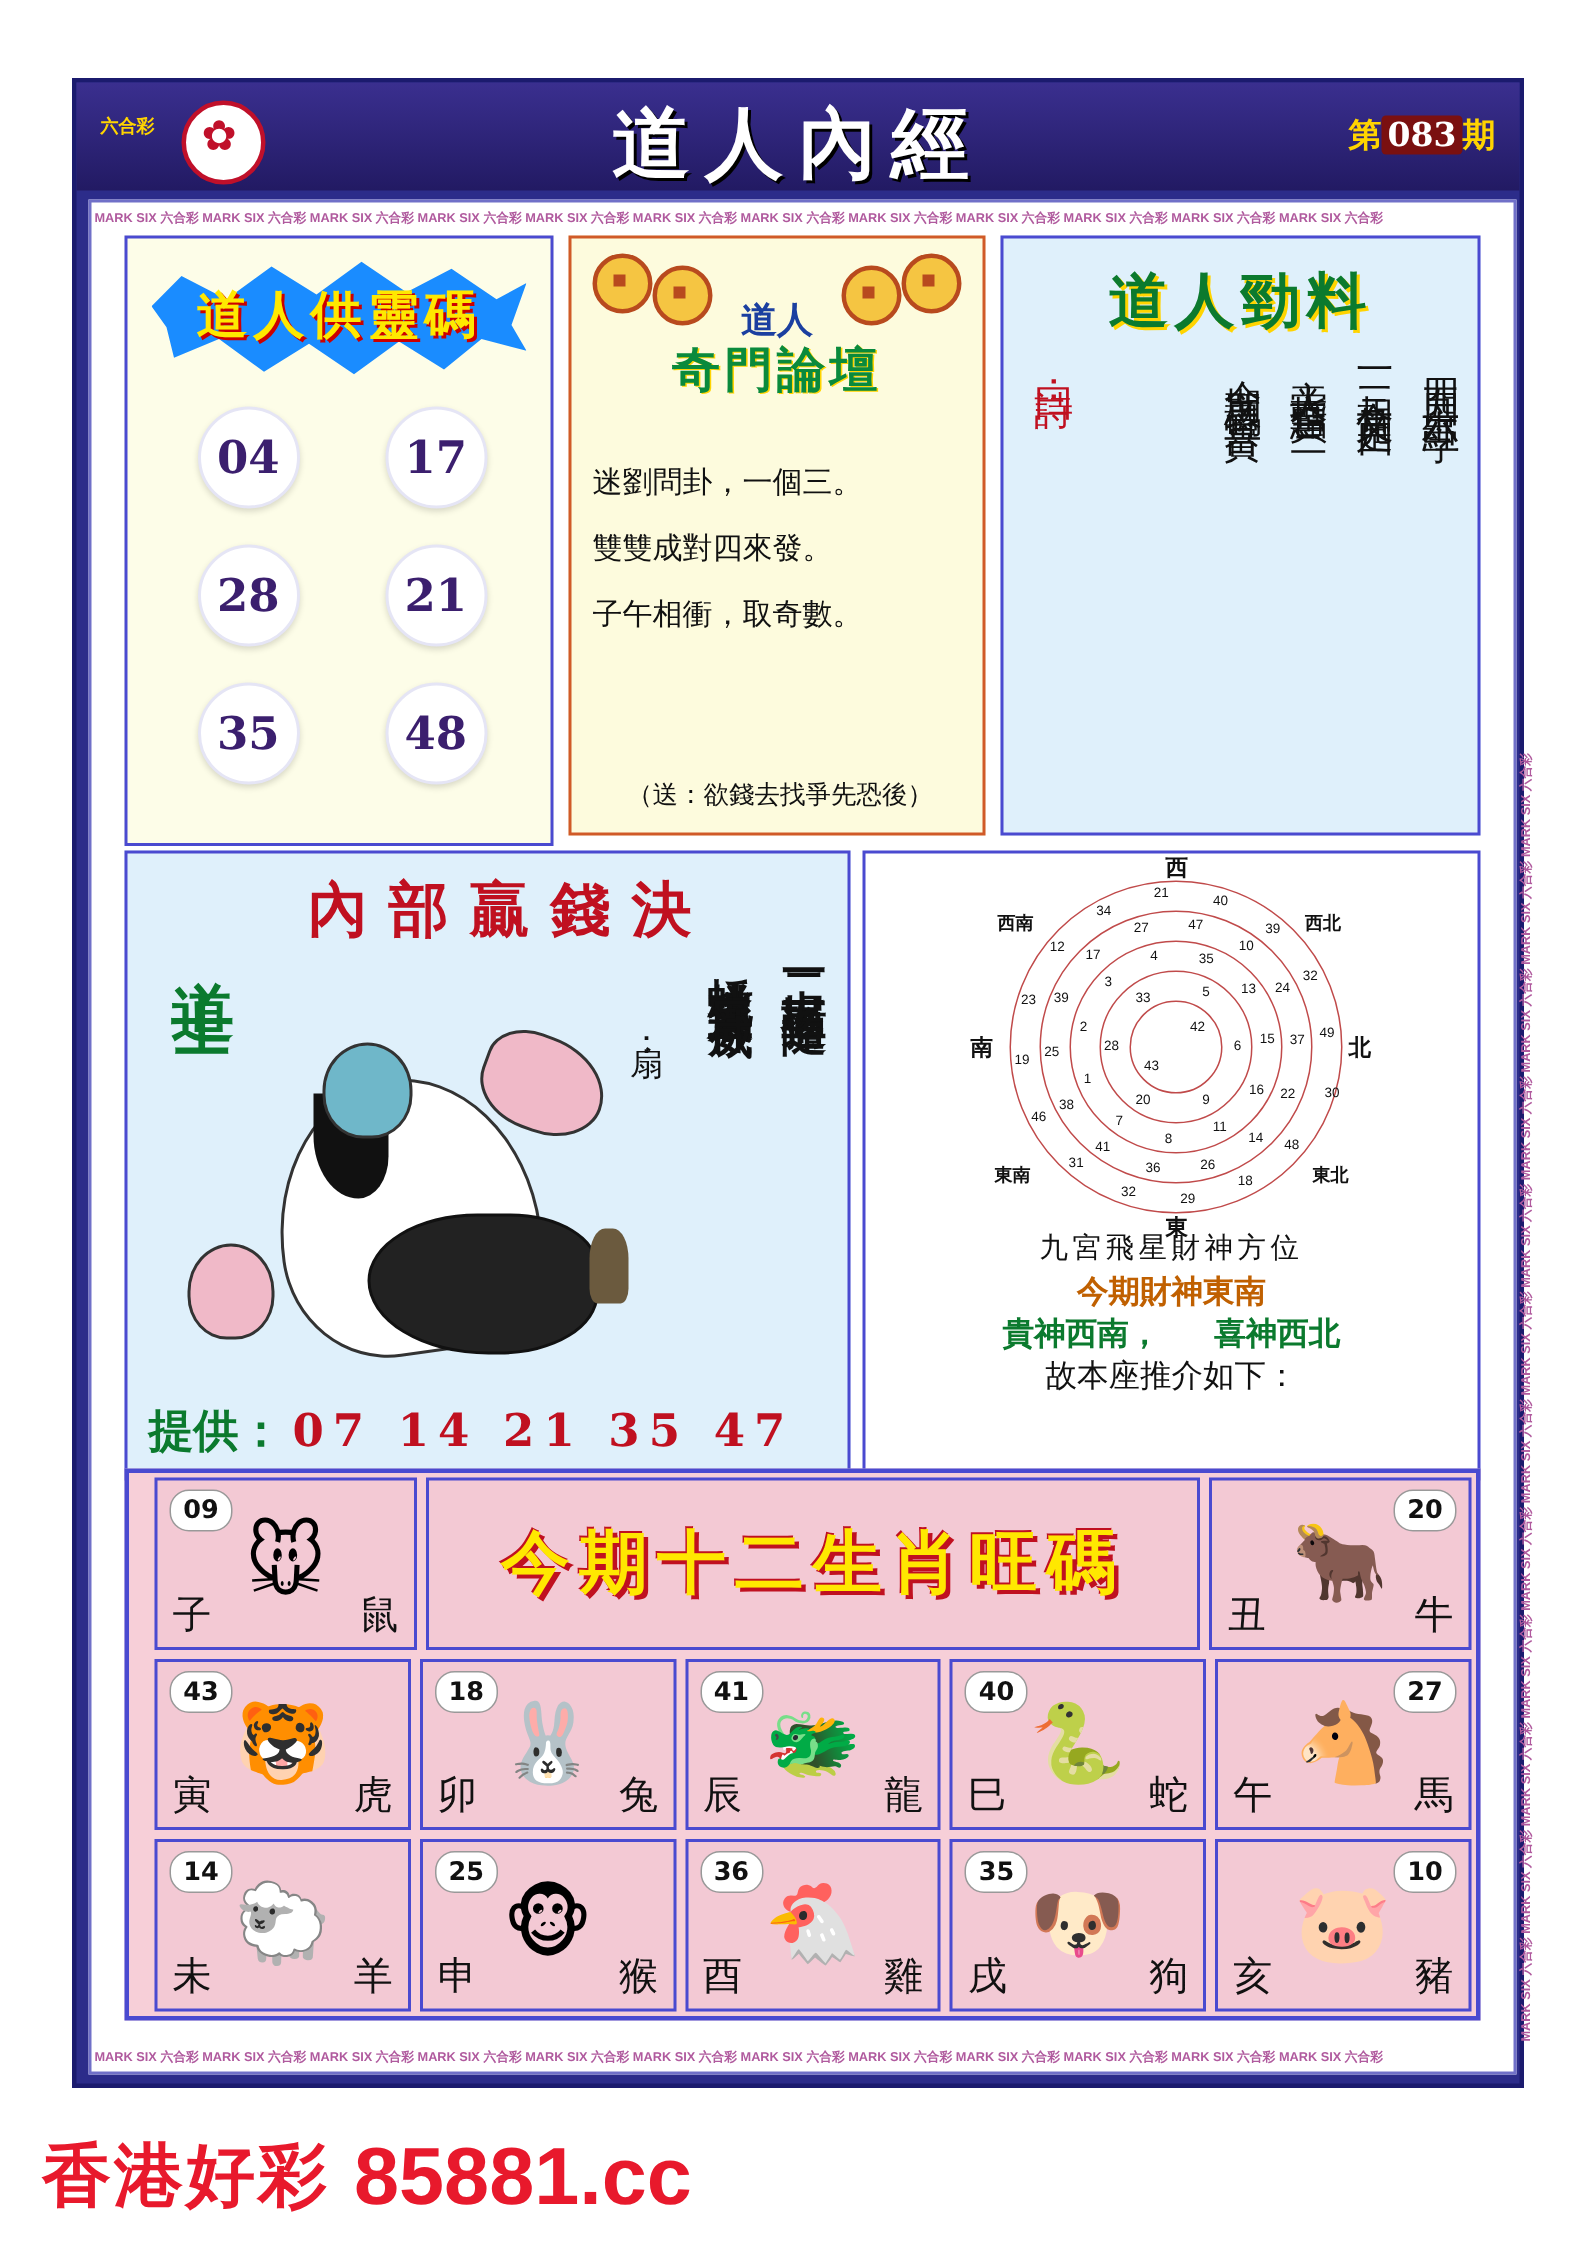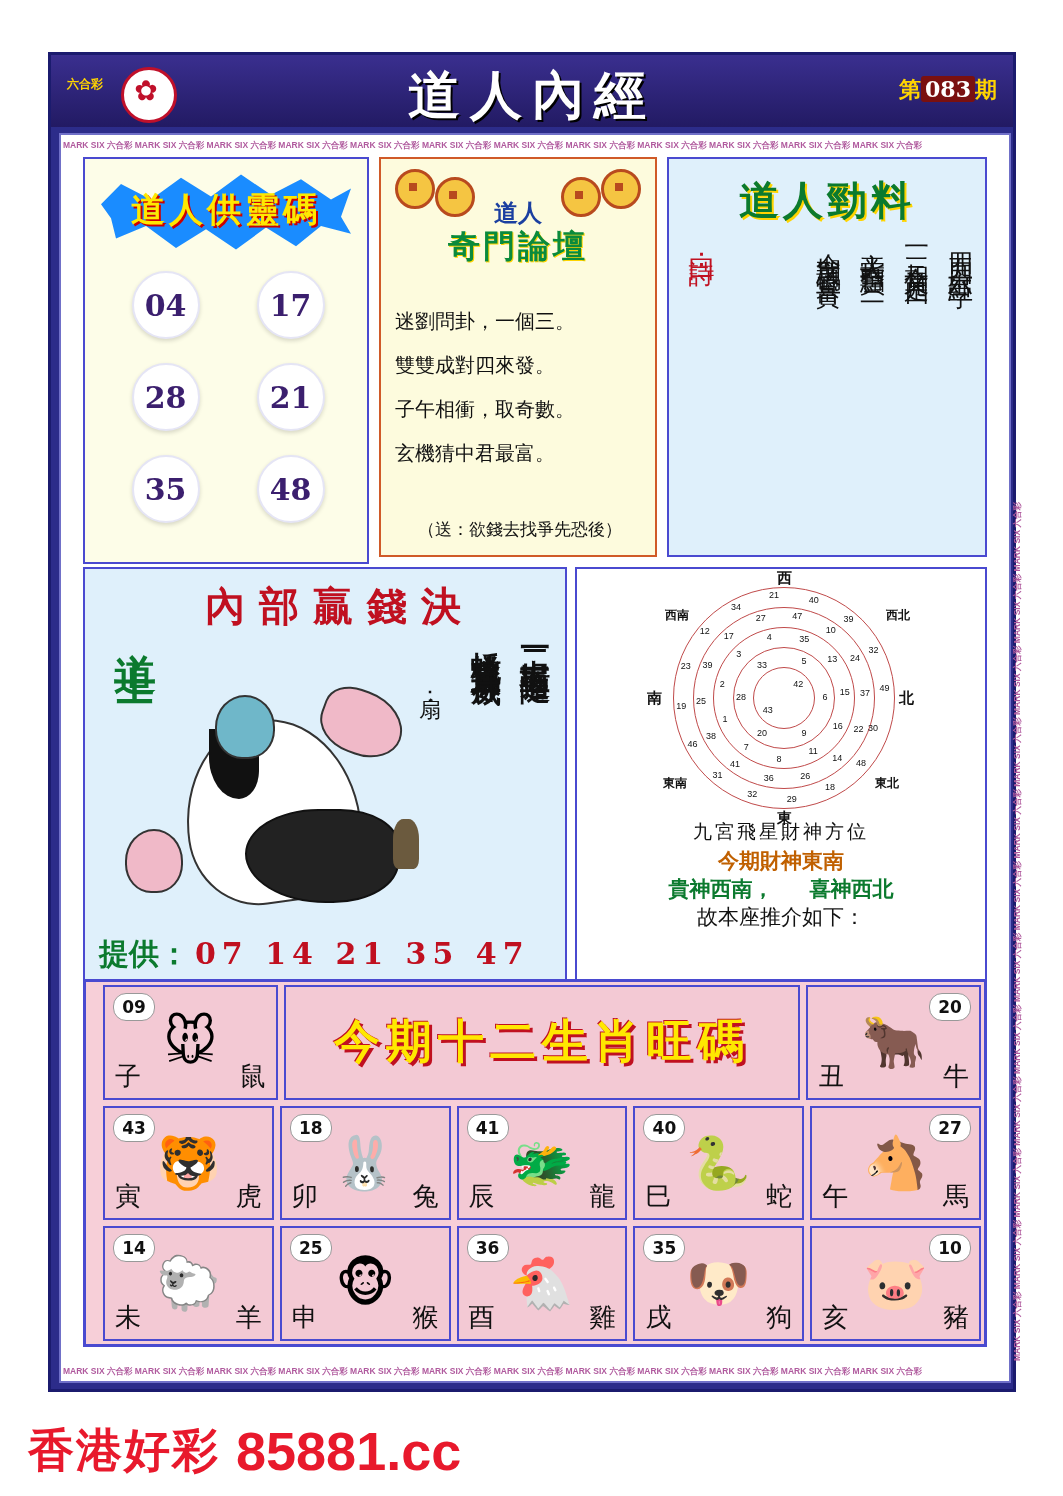--- a/index.html
+++ b/index.html
@@ -162,21 +162,20 @@
               <div class="qm-coin" style="left:54px;top:18px;"></div>
               <div class="qm-coin" style="right:54px;top:18px;"></div>
               <div class="qm-coin" style="right:14px;top:10px;"></div>
               <div class="qm-title1">道人</div>
               <div class="qm-title2">奇門論壇</div>
             </div>
             <div class="qm-lines">
               <div>迷劉問卦，一個三。</div>
               <div>雙雙成對四來發。</div>
               <div>子午相衝，取奇數。</div>
-              <div>玄機猜中君最富。</div>
             </div>
             <div class="qm-note">（送：欲錢去找爭先恐後）</div>
           </div>
 
           <div class="box b-jingliao">
             <div class="jl-title">道人勁料</div>
             <div class="jl-shi">詩曰：</div>
             <div class="jl-cols">
               <div class="jl-col">四五四六出紅字</div>
               <div class="jl-col">一三相合又是四</div>
@@ -214,31 +213,31 @@
             <div class="jg-wrap">
               <div class="circ c1"></div>
               <div class="circ c2"></div>
               <div class="circ c3"></div>
               <div class="circ c4"></div>
               <div class="circ c5"></div>
               <div class="dir" style="left:200px;top:0px;">西</div>
               <div class="dir" style="left:200px;top:240px;">東</div>
               <div class="dir" style="left:322px;top:120px;">北</div>
               <div class="dir" style="left:70px;top:120px;">南</div>
-              <div class="dir" style="left:309px;top:38px;font-size:12px;text-align:right;">西北</div>
+              <div class="dir" style="left:293px;top:38px;font-size:12px;text-align:right;">西北</div>
               <div class="dir" style="left:298px;top:206px;font-size:12px;">東北</div>
               <div class="dir" style="left:88px;top:38px;font-size:12px;">西南</div>
               <div class="dir" style="left:86px;top:206px;font-size:12px;">東南</div>
               <div class="jg-nums" id="jg-nums">
                   <div class="jg-num" style="left: 101.11px; top: 8.38814px;">21</div>
                   <div class="jg-num" style="left: 140.672px; top: 12.7209px;">40</div>
                   <div class="jg-num" style="left: 175.564px; top: 31.8635px;">39</div>
                   <div class="jg-num" style="left: 200.475px; top: 62.9016px;">32</div>
                   <div class="jg-num" style="left: 211.612px; top: 101.11px;">49</div>
-                  <div class="jg-num" style="left: 200px; top: 140.672px;">30</div>
+                  <div class="jg-num" style="left: 215px; top: 140.672px;">30</div>
                   <div class="jg-num" style="left: 188.137px; top: 175.564px;">48</div>
                   <div class="jg-num" style="left: 157.098px; top: 200.475px;">18</div>
                   <div class="jg-num" style="left: 118.89px; top: 211.612px;">29</div>
                   <div class="jg-num" style="left: 79.328px; top: 207.279px;">32</div>
                   <div class="jg-num" style="left: 44.4357px; top: 188.137px;">31</div>
                   <div class="jg-num" style="left: 19.5249px; top: 157.098px;">46</div>
                   <div class="jg-num" style="left: 8.38814px; top: 118.89px;">19</div>
                   <div class="jg-num" style="left: 12.7209px; top: 79.328px;">23</div>
                   <div class="jg-num" style="left: 31.8635px; top: 44.4357px;">12</div>
                   <div class="jg-num" style="left: 62.9016px; top: 19.5249px;">34</div>

